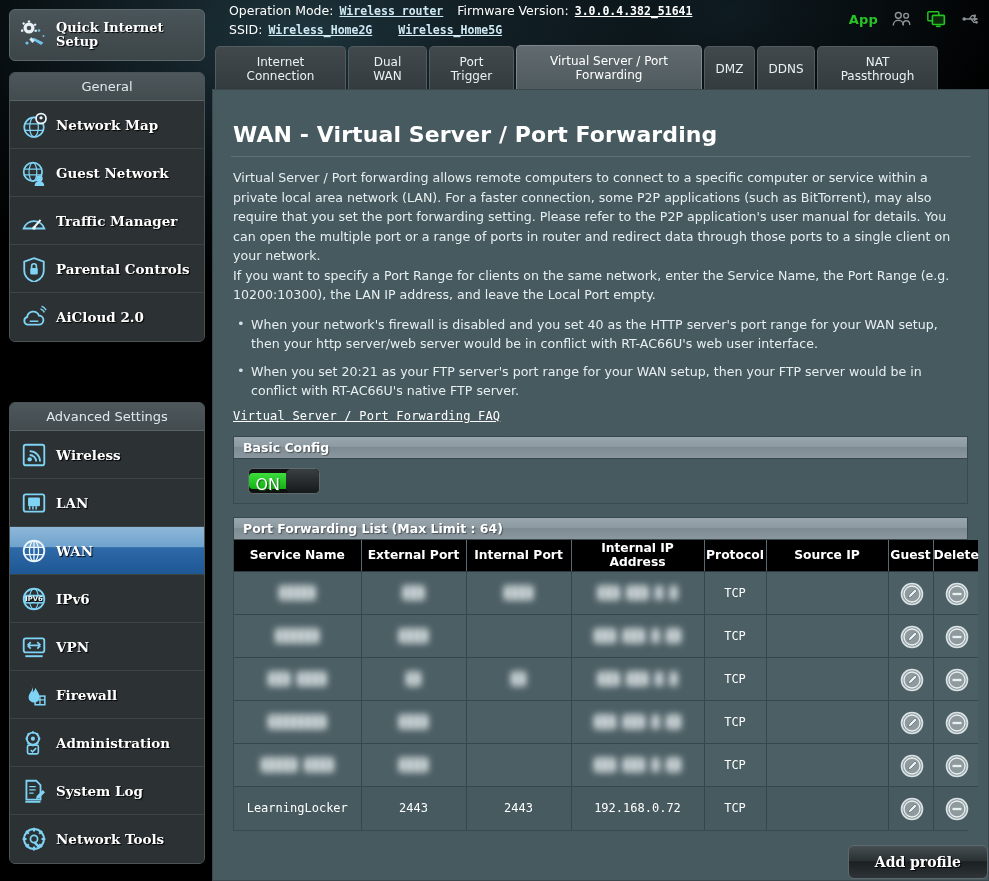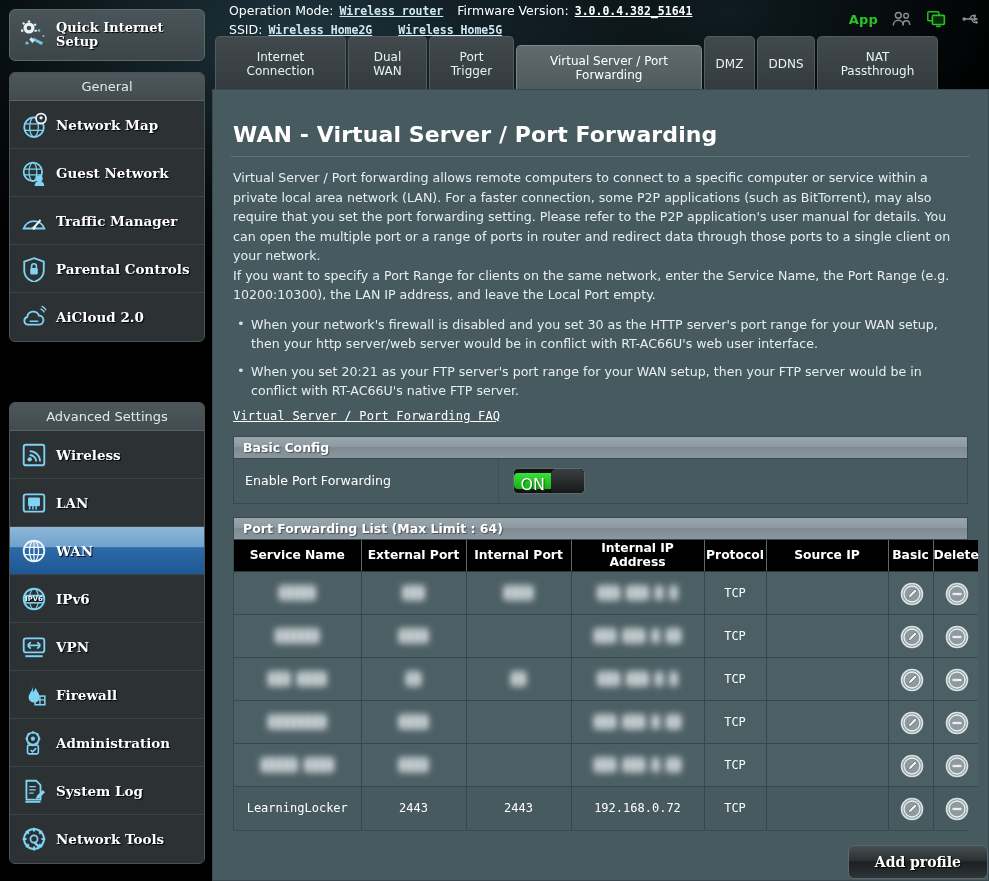--- a/index.html
+++ b/index.html
@@ -88,21 +88,21 @@
     color: #ffffff;
   }
   .mi-icon { width: 26px; height: 26px; flex: 0 0 26px; }
 
   
   .tabs {
     position: absolute; left: 215px; top: 45px; width: 774px; height: 45px;
     display: flex; align-items: flex-end;
   }
   .tab {
-    height: 54px; margin-right: 2px;
+    height: 44px; margin-right: 2px;
     background: linear-gradient(#41494d, #343b3e);
     border: 1px solid #525b5f; border-bottom: none;
     border-radius: 5px 5px 0 0;
     color: #e8f1f4; font-size: 12px; line-height: 14px;
     display: flex; align-items: center; justify-content: center; text-align: center;
     padding: 0 10px;
   }
   .tab.active {
     background: linear-gradient(#616b6f, #4f5a5e);
     color: #ffffff;
@@ -458,31 +458,30 @@
 
   <div class="content">
 
     <div class="page-title">WAN - Virtual Server / Port Forwarding</div>
     <div class="title-rule"></div>
 
     <div class="desc">Virtual Server / Port forwarding allows remote computers to connect to a specific computer or service within a private local area network (LAN). For a faster connection, some P2P applications (such as BitTorrent), may also require that you set the port forwarding setting. Please refer to the P2P application's user manual for details. You can open the multiple port or a range of ports in router and redirect data through those ports to a single client on your network.</div>
     <div class="desc" style="margin-top:0;">If you want to specify a Port Range for clients on the same network, enter the Service Name, the Port Range (e.g. 10200:10300), the LAN IP address, and leave the Local Port empty.</div>
 
     <ul class="bullets" id="bullet-list">
-        <li>When your network's firewall is disabled and you set 30 as the HTTP server's port range for your WAN setup, then your http server/web server would be in conflict with RT-AC66U's web user interface.</li>
+        <li>When your network's firewall is disabled and you set 40 as the HTTP server's port range for your WAN setup, then your http server/web server would be in conflict with RT-AC66U's web user interface.</li>
         <li>When you set 20:21 as your FTP server's port range for your WAN setup, then your FTP server would be in conflict with RT-AC66U's native FTP server.</li>
       </ul>
 
     <a class="faq-link" href="#">Virtual Server / Port Forwarding FAQ</a>
 
     <div class="section">
       <div class="section-head">Basic Config</div>
       <div class="section-body">
         <div class="cfg-row">
-          <div class="cfg-label">Enable Port Forwarding</div>
           <div class="cfg-value">
             <div class="toggle">
               <div class="on">ON</div>
               <div class="knob"></div>
             </div>
           </div>
         </div>
       </div>
     </div>
 
@@ -501,21 +500,21 @@
               <col style="width:45px">
           </colgroup>
           <thead>
               <tr id="pf-head">
                 <th>Service Name</th>
                 <th>External Port</th>
                 <th>Internal Port</th>
                 <th>Internal IP Address</th>
                 <th>Protocol</th>
                 <th>Source IP</th>
-                <th>Basic</th>
+                <th>Guest</th>
                 <th>Delete</th>
               </tr>
             </thead>
           <tbody id="pf-body">
               <tr class="redacted">
                 <td class="blurme">█████</td>
                 <td class="blurme">███</td>
                 <td class="blurme">████</td>
                 <td class="blurme">███.███.█.█</td>
                 <td class="proto">TCP</td>

